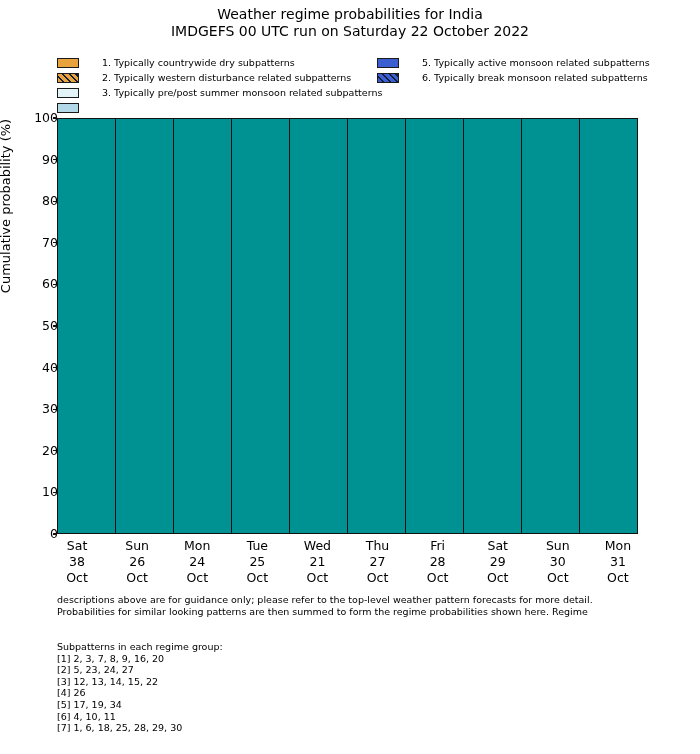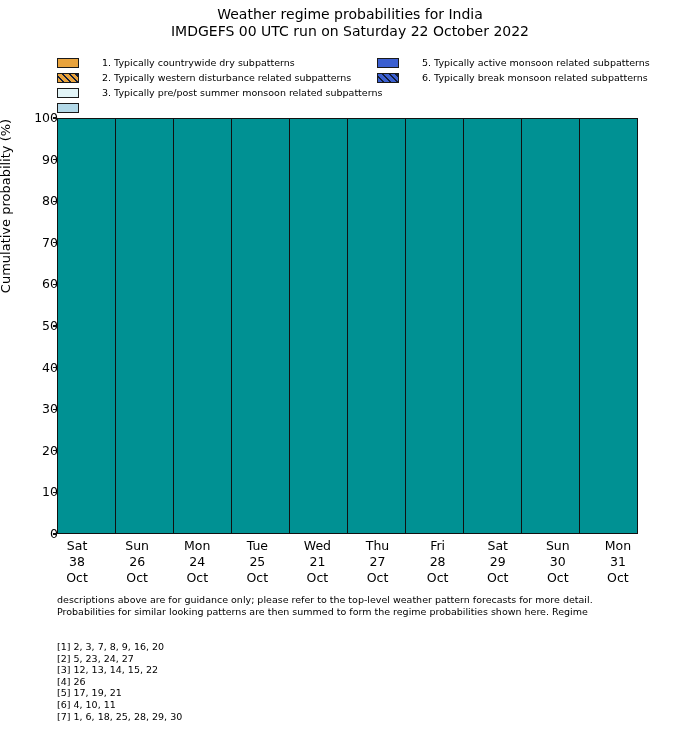--- a/index.html
+++ b/index.html
@@ -328,22 +328,23 @@
       </div>
     </div>
 </div>
 
 <div id="footnote">
   <div>descriptions above are for guidance only; please refer to the top-level weather pattern forecasts for more detail.</div>
   <div>Probabilities for similar looking patterns are then summed to form the regime probabilities shown here. Regime</div>
 </div>
 
 <div id="subpatterns">
+  <div>Subpatterns in each regime group:</div>
   <div id="subpattern-rows">
       <div>[1] 2, 3, 7, 8, 9, 16, 20</div>
       <div>[2] 5, 23, 24, 27</div>
       <div>[3] 12, 13, 14, 15, 22</div>
       <div>[4] 26</div>
-      <div>[5] 17, 19, 21</div>
+      <div>[5] 17, 19, 34</div>
       <div>[6] 4, 10, 11</div>
       <div>[7] 1, 6, 18, 25, 28, 29, 30</div>
     </div>
 </div>
 
 </body></html>

